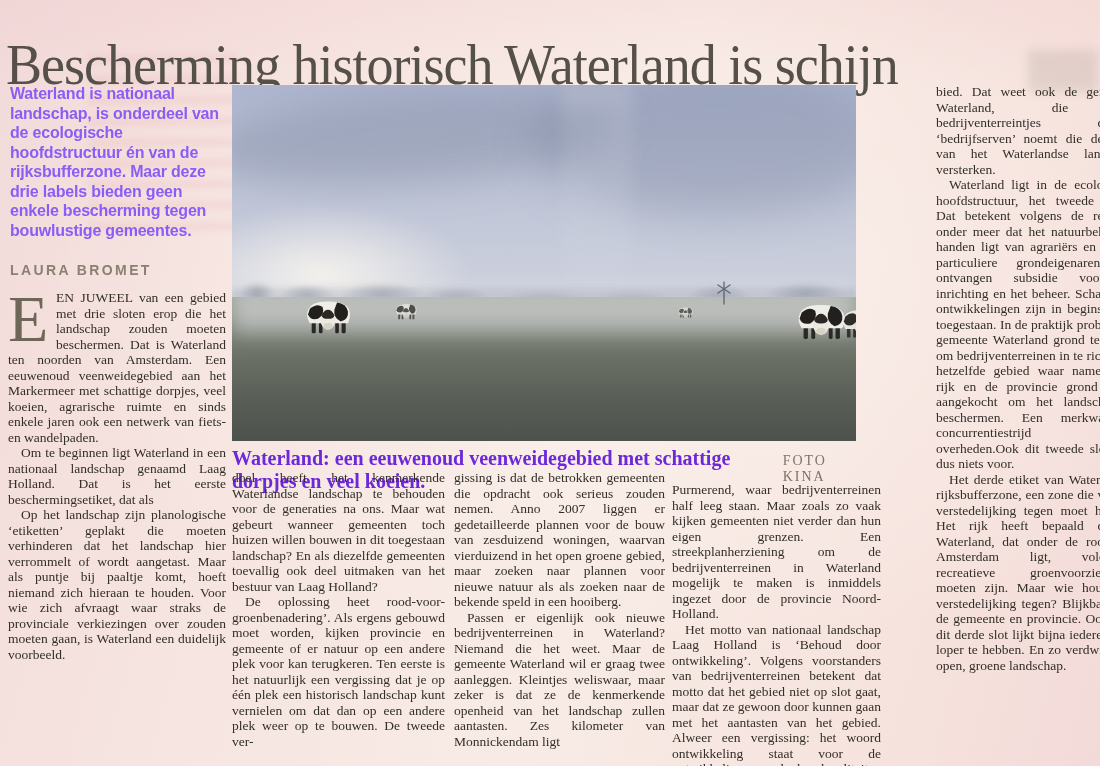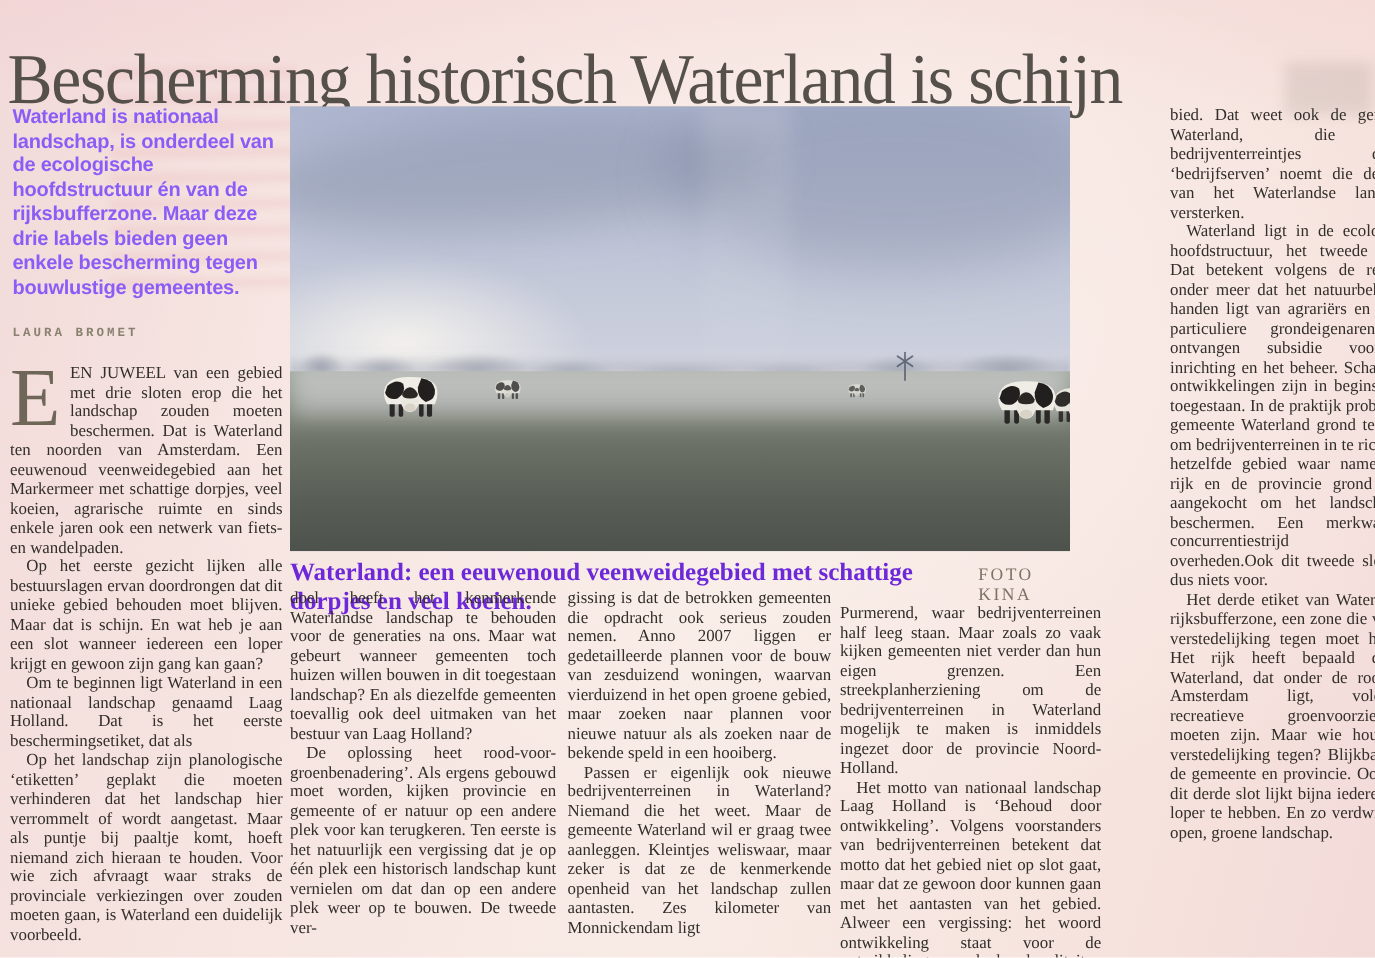--- a/index.html
+++ b/index.html
@@ -23,22 +23,22 @@
     filter:blur(3px);transform:rotate(-.5deg);}
   .ghost2{position:absolute;left:1028px;top:50px;width:70px;height:42px;
     background:rgba(125,115,105,.16);filter:blur(5px);}
   .lead{
     position:absolute;left:10px;top:84px;width:212px;
     font-family:"Liberation Sans",sans-serif;font-weight:bold;
     font-size:16px;line-height:19.5px;color:#8b5cf6;letter-spacing:-.2px;
   }
   .byline{
     position:absolute;left:10px;top:262px;
-    font-family:Liberation Mono, monospace;font-weight:bold;
-    font-size:10px;letter-spacing:2.4px;color:#8a8171;
+    font-family:Liberation Sans, sans-serif;font-weight:bold;
+    font-size:14px;letter-spacing:2.4px;color:#8a8171;
   }
   .bodycol{position:absolute;font-size:13.5px;line-height:15.5px;text-align:justify;color:#322e29;}
   .bodycol p{margin:0;}
   .bodycol p.ind{text-indent:13px;}
   .col1{left:8px;top:290px;width:218px;height:474px;}
   .col2{left:232px;top:470px;width:213px;height:294px;}
   .col3{left:454px;top:470px;width:211px;height:294px;}
   .col4{left:672px;top:470px;width:209px;height:294px;margin-top:12px;}
   .col5{left:936px;top:84px;width:202px;height:680px;}
   .dropcap{
@@ -150,21 +150,20 @@
   </svg>
 </div>
 
 <div class="captionrow">
   <span class="caption">Waterland: een eeuwenoud veenweidegebied met schattige dorpjes en veel koeien.</span>
   <span class="credit">FOTO KINA</span>
 </div>
 
 <div class="bodycol col1">
   <p><span class="dropcap">E</span><span>EN JUWEEL van een gebied met drie sloten erop die het landschap zouden moeten beschermen. Dat is Waterland ten noorden van Amsterdam. Een eeuwenoud veenweidegebied aan het Markermeer met schattige dorpjes, veel koeien, agrarische ruimte en sinds enkele jaren ook een netwerk van fiets- en wandelpaden.</span></p>
-  <p class="ind">Op het eerste gezicht lijken alle bestuurslagen ervan doordrongen dat dit unieke gebied behouden moet blijven. Maar dat is schijn. En wat heb je aan een slot wanneer iedereen een loper krijgt en gewoon zijn gang kan gaan?</p>
   <p class="ind">Om te beginnen ligt Waterland in een nationaal landschap genaamd Laag Holland. Dat is het eerste beschermingsetiket, dat als</p>
   <p class="ind">Op het landschap zijn planologische ‘etiketten’ geplakt die moeten verhinderen dat het landschap hier verrommelt of wordt aangetast. Maar als puntje bij paaltje komt, hoeft niemand zich hieraan te houden. Voor wie zich afvraagt waar straks de provinciale verkiezingen over zouden moeten gaan, is Waterland een duidelijk voorbeeld.</p>
 </div>
 
 <div class="bodycol col2">
   <p>doel heeft het kenmerkende Waterlandse landschap te behouden voor de generaties na ons. Maar wat gebeurt wanneer gemeenten toch huizen willen bouwen in dit toegestaan landschap? En als diezelfde gemeenten toevallig ook deel uitmaken van het bestuur van Laag Holland?</p>
   <p class="ind">De oplossing heet rood-voor-groenbenadering’. Als ergens gebouwd moet worden, kijken provincie en gemeente of er natuur op een andere plek voor kan terugkeren. Ten eerste is het natuurlijk een vergissing dat je op één plek een historisch landschap kunt vernielen om dat dan op een andere plek weer op te bouwen. De tweede ver-</p>
 </div>
 
 <div class="bodycol col3">

